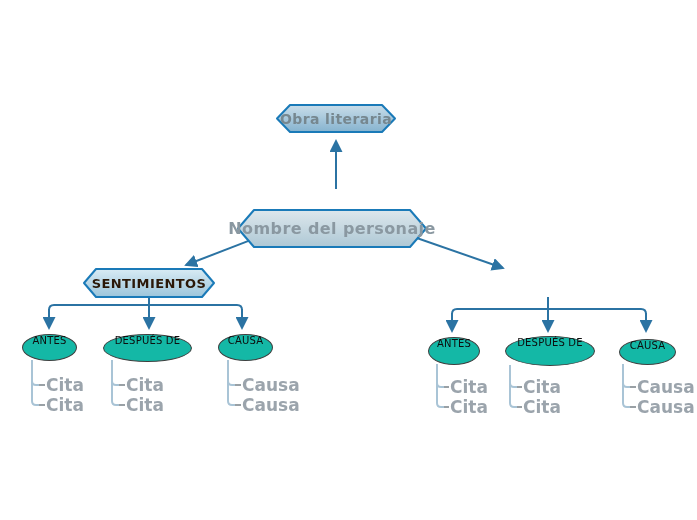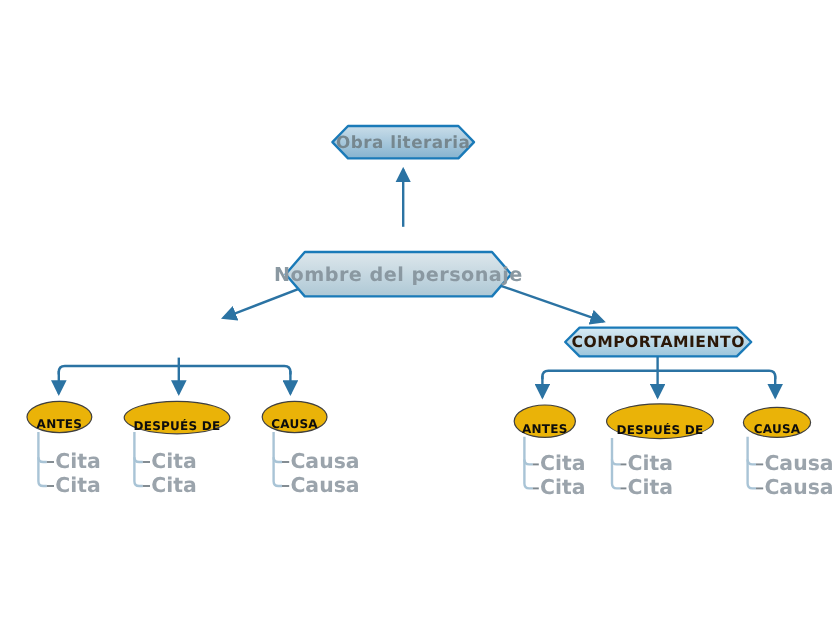--- a/index.html
+++ b/index.html
@@ -11,23 +11,23 @@
   .hexnode{position:absolute;}
   .hexnode svg{position:absolute;left:0;top:0;overflow:visible;}
   .hexlabel{
     position:absolute;inset:0;display:flex;align-items:center;justify-content:center;
     font-weight:bold;white-space:nowrap;user-select:none;
   }
   .root-label{font-size:14px;color:#76878f;letter-spacing:.4px;}
   .main-label{font-size:16px;color:#8a98a1;letter-spacing:.4px;}
   .branch-label{font-size:13px;color:#2b1808;letter-spacing:.4px;}
   .ellipse{
-    position:absolute;background:#eab308;border:1.4px solid #3f3f3f;border-radius:50%;
-    display:flex;align-items:flex-end;justify-content:center;
-    font-weight:bold;font-size:10px;color:#0d0d0d;letter-spacing:.2px;white-space:nowrap;
+    position:absolute;background:#14b8a6;border:1.4px solid #3f3f3f;border-radius:50%;
+    display:flex;align-items:flex-start;justify-content:center;
+    font-weight:normal;font-size:10px;color:#0d0d0d;letter-spacing:.2px;white-space:nowrap;
   }
   .leaf{
     position:absolute;height:14px;line-height:14px;
     font-weight:bold;font-size:17px;color:#9ba4ac;white-space:nowrap;user-select:none;
   }
 </style>
 </head>
 <body>
 
 <div class="canvas">
@@ -109,27 +109,27 @@
     <span class="hexlabel root-label">Obra literaria</span>
   </div>
 
   <div class="hexnode" style="left:237px;top:189px;width:190px;height:39px;margin-top:20px;">
     <svg width="190" height="39">
       <polygon points="1,19.5 17,1 173,1 189,19.5 173,38 17,38" fill="url(#g-main)" stroke="#1a7ab8" stroke-width="2" stroke-linejoin="round"></polygon>
     </svg>
     <span class="hexlabel main-label">Nombre del personaje</span>
   </div>
 
+  <div class="hexnode" style="left:83px;top:268px;width:132px;height:30px;">
+    <svg width="132" height="30">
+      <polygon points="1,15 13,1 119,1 131,15 119,29 13,29" fill="url(#g-branch)" stroke="#1a7ab8" stroke-width="2" stroke-linejoin="round"></polygon>
+    </svg>
+    <span class="hexlabel branch-label">SENTIMIENTOS</span>
+  </div>
 
-  <div class="hexnode" style="left:470px;top:272px;width:157px;height:26px;">
-    <svg width="157" height="26">
-      <polygon points="1,13 13,1 144,1 156,13 144,25 13,25" fill="url(#g-branch)" stroke="#1a7ab8" stroke-width="2" stroke-linejoin="round"></polygon>
-    </svg>
-    <span class="hexlabel branch-label">COMPORTAMIENTO</span>
-  </div>
 
   <div class="ellipse" style="left:22px;top:334px;width:53px;height:25px;">
     <span>ANTES</span>
   </div>
   <div class="ellipse" style="left:103px;top:334px;width:87px;height:26px;">
     <span>DESPUÉS DE</span>
   </div>
   <div class="ellipse" style="left:218px;top:334px;width:53px;height:25px;">
     <span>CAUSA</span>
   </div>

